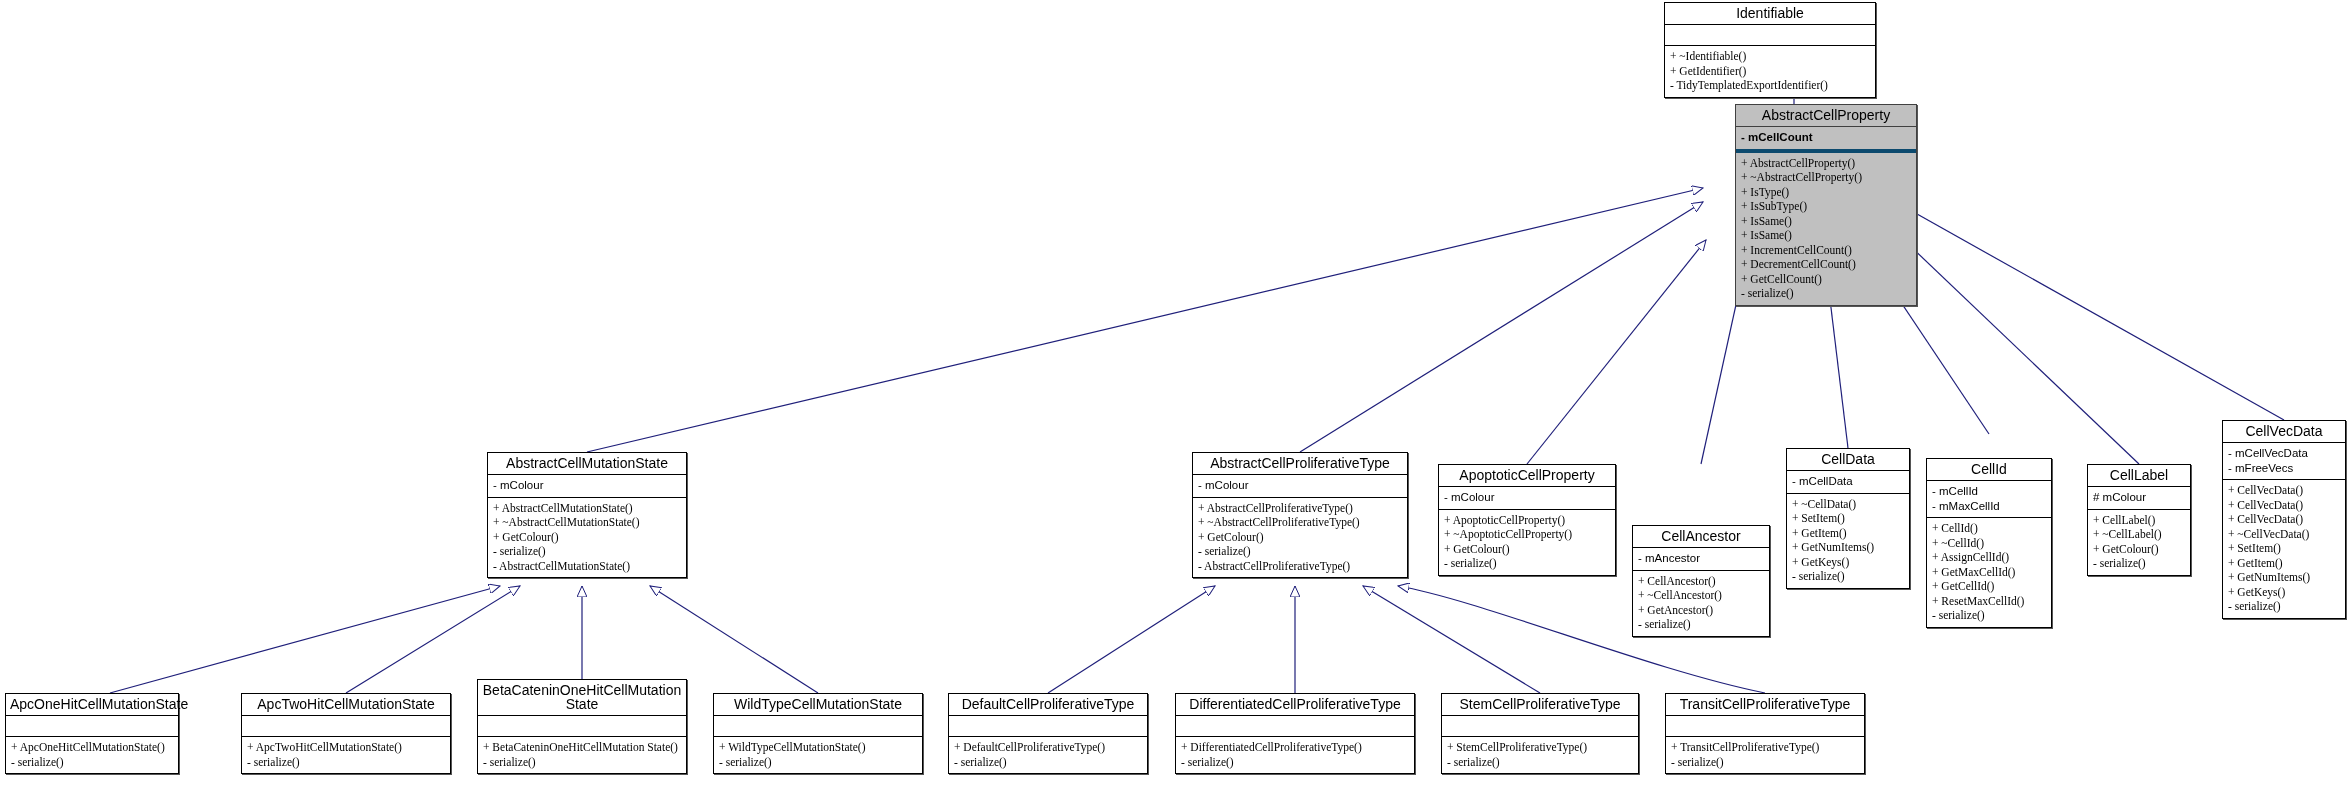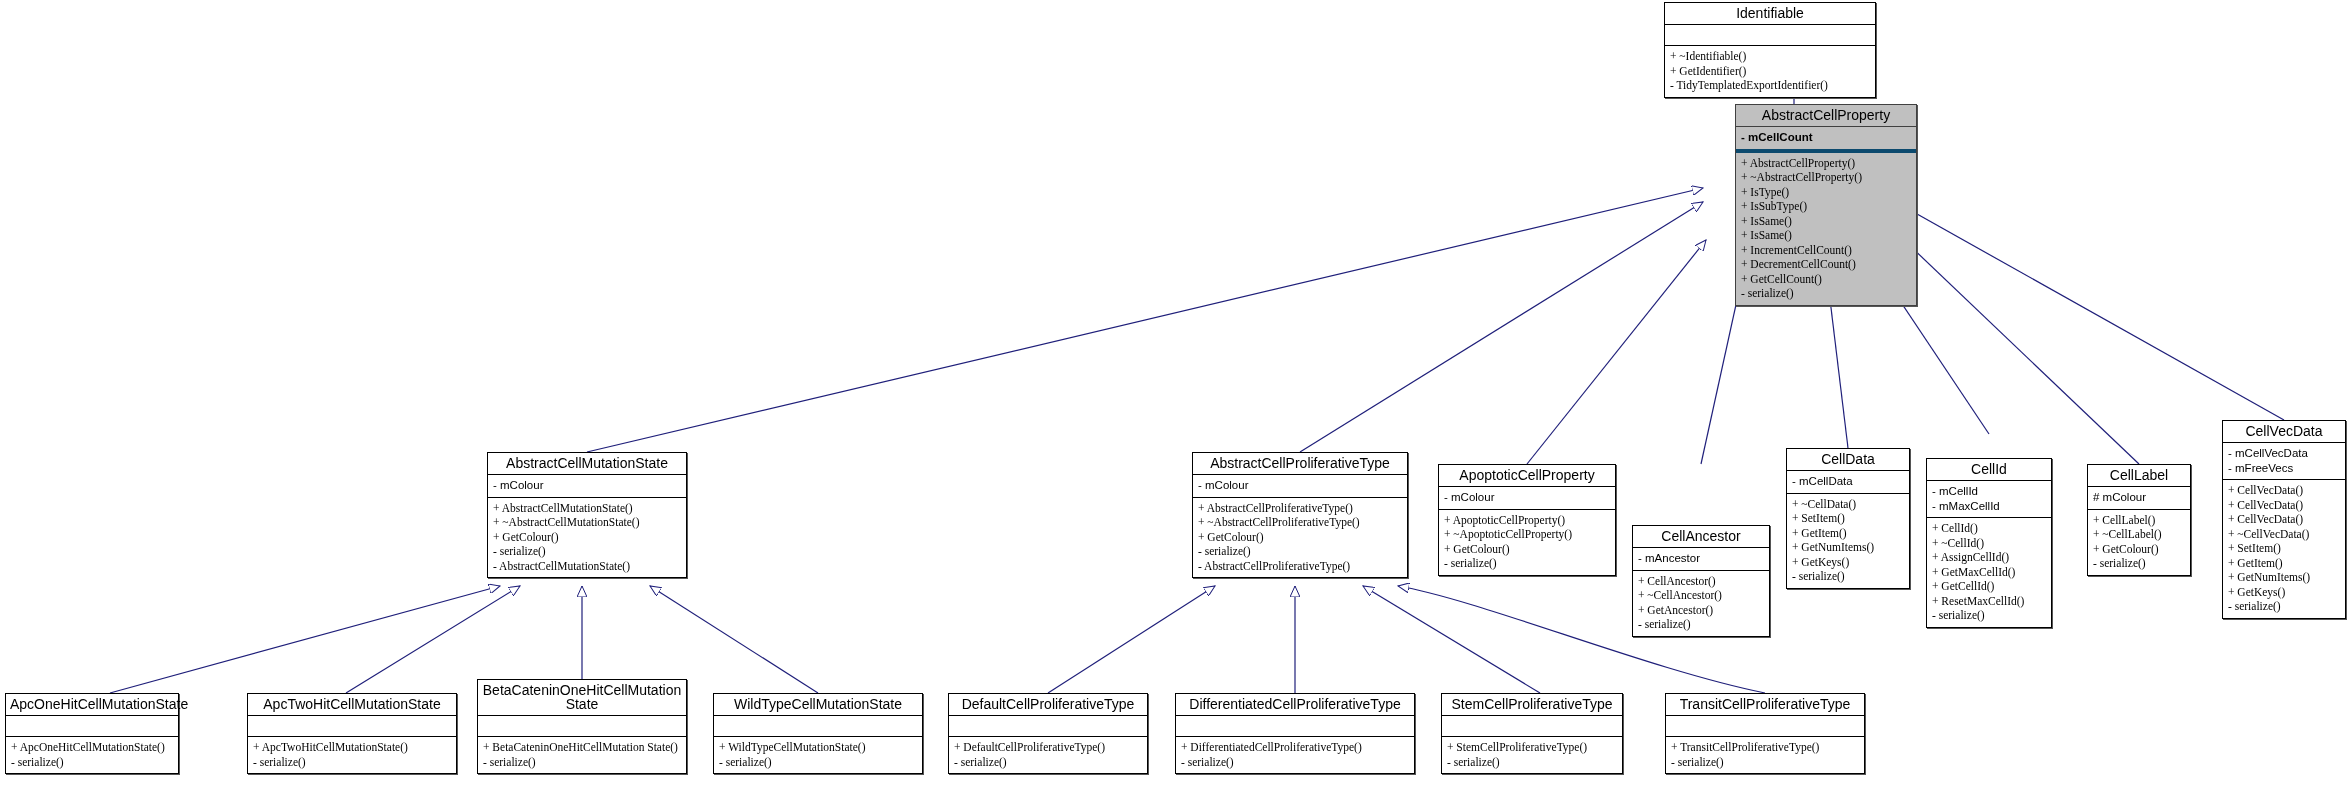--- a/index.html
+++ b/index.html
@@ -247,21 +247,21 @@
         </div>
       </div>
       <div class="uml-box" style="left: 5px; top: 693px; width: 174px;">
         <div class="uml-title">ApcOneHitCellMutationState</div>
         <div class="uml-attrs"></div>
         <div class="uml-ops">
           <div class="uml-row">+ ApcOneHitCellMutationState()</div>
           <div class="uml-row">- serialize()</div>
         </div>
       </div>
-      <div class="uml-box" style="left: 247px; top: 693px; width: 210px;">
+      <div class="uml-box" style="left: 241px; top: 693px; width: 210px;">
         <div class="uml-title">ApcTwoHitCellMutationState</div>
         <div class="uml-attrs"></div>
         <div class="uml-ops">
           <div class="uml-row">+ ApcTwoHitCellMutationState()</div>
           <div class="uml-row">- serialize()</div>
         </div>
       </div>
       <div class="uml-box" style="left: 477px; top: 679px; width: 210px;">
         <div class="uml-title">BetaCateninOneHitCellMutation State</div>
         <div class="uml-attrs"></div>
@@ -287,21 +287,21 @@
         </div>
       </div>
       <div class="uml-box" style="left: 1175px; top: 693px; width: 240px;">
         <div class="uml-title">DifferentiatedCellProliferativeType</div>
         <div class="uml-attrs"></div>
         <div class="uml-ops">
           <div class="uml-row">+ DifferentiatedCellProliferativeType()</div>
           <div class="uml-row">- serialize()</div>
         </div>
       </div>
-      <div class="uml-box" style="left: 1441px; top: 693px; width: 182px;">
+      <div class="uml-box" style="left: 1441px; top: 693px; width: 198px;">
         <div class="uml-title">StemCellProliferativeType</div>
         <div class="uml-attrs"></div>
         <div class="uml-ops">
           <div class="uml-row">+ StemCellProliferativeType()</div>
           <div class="uml-row">- serialize()</div>
         </div>
       </div>
       <div class="uml-box" style="left: 1665px; top: 693px; width: 200px;">
         <div class="uml-title">TransitCellProliferativeType</div>
         <div class="uml-attrs"></div>

